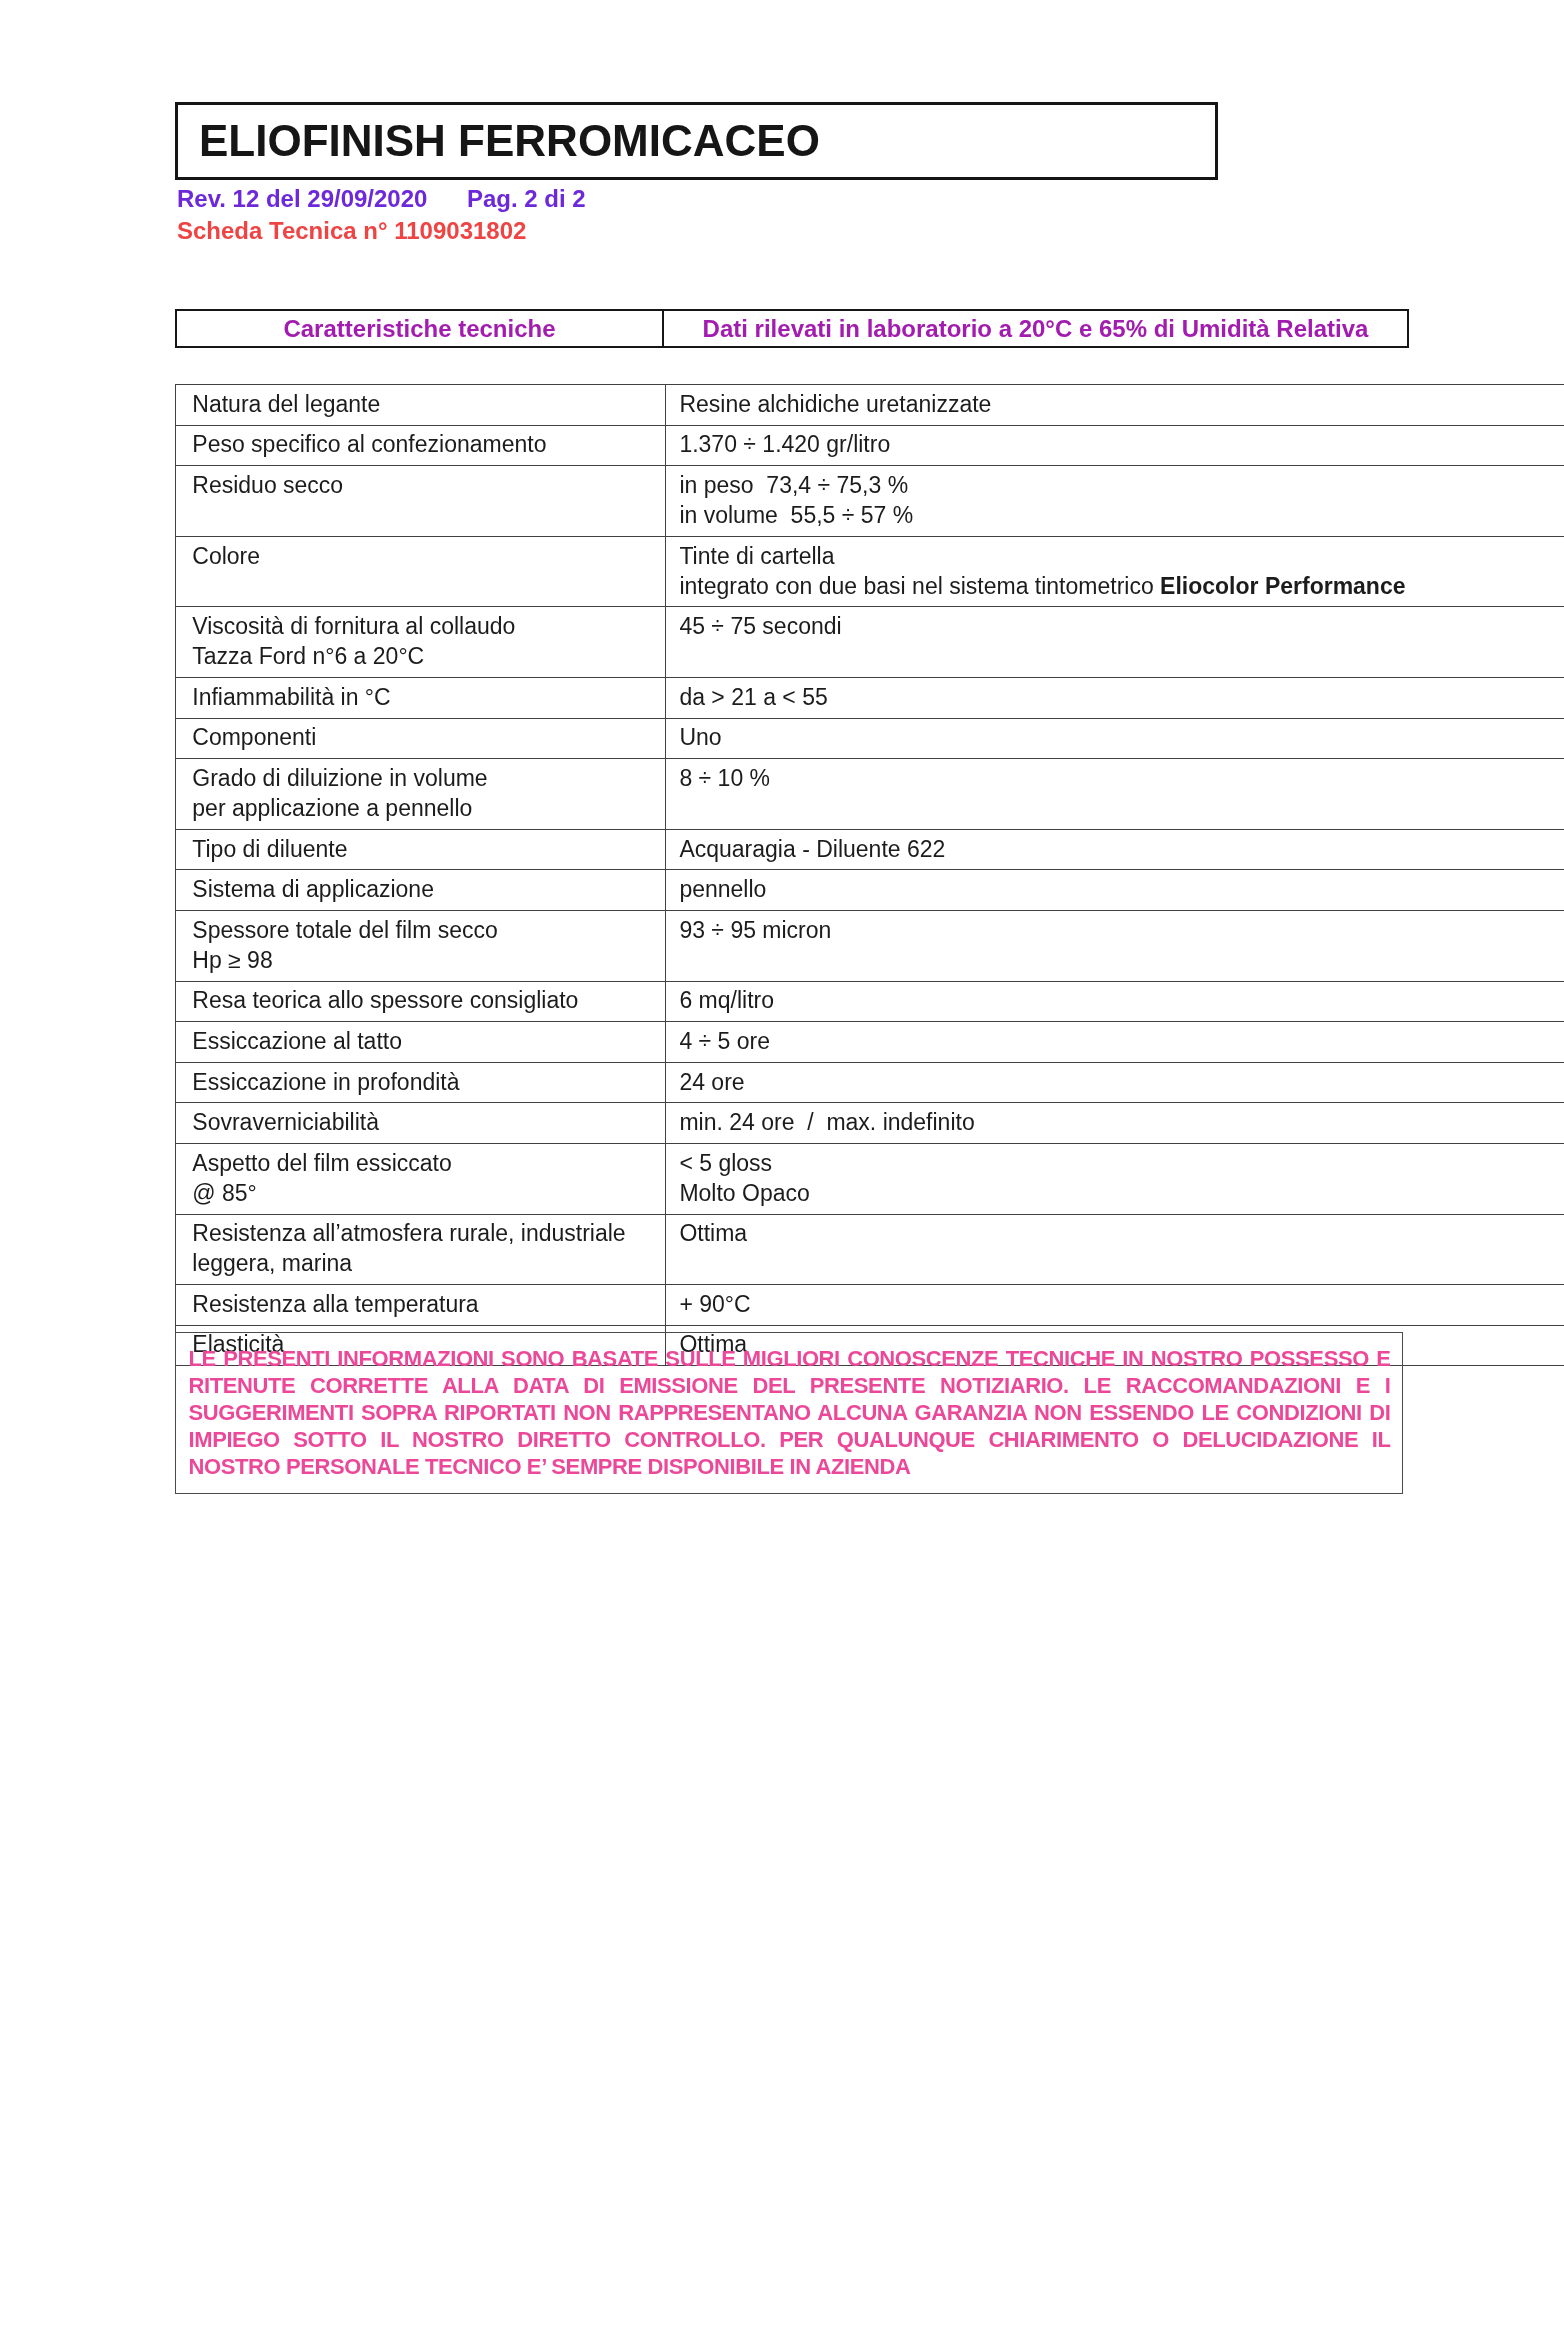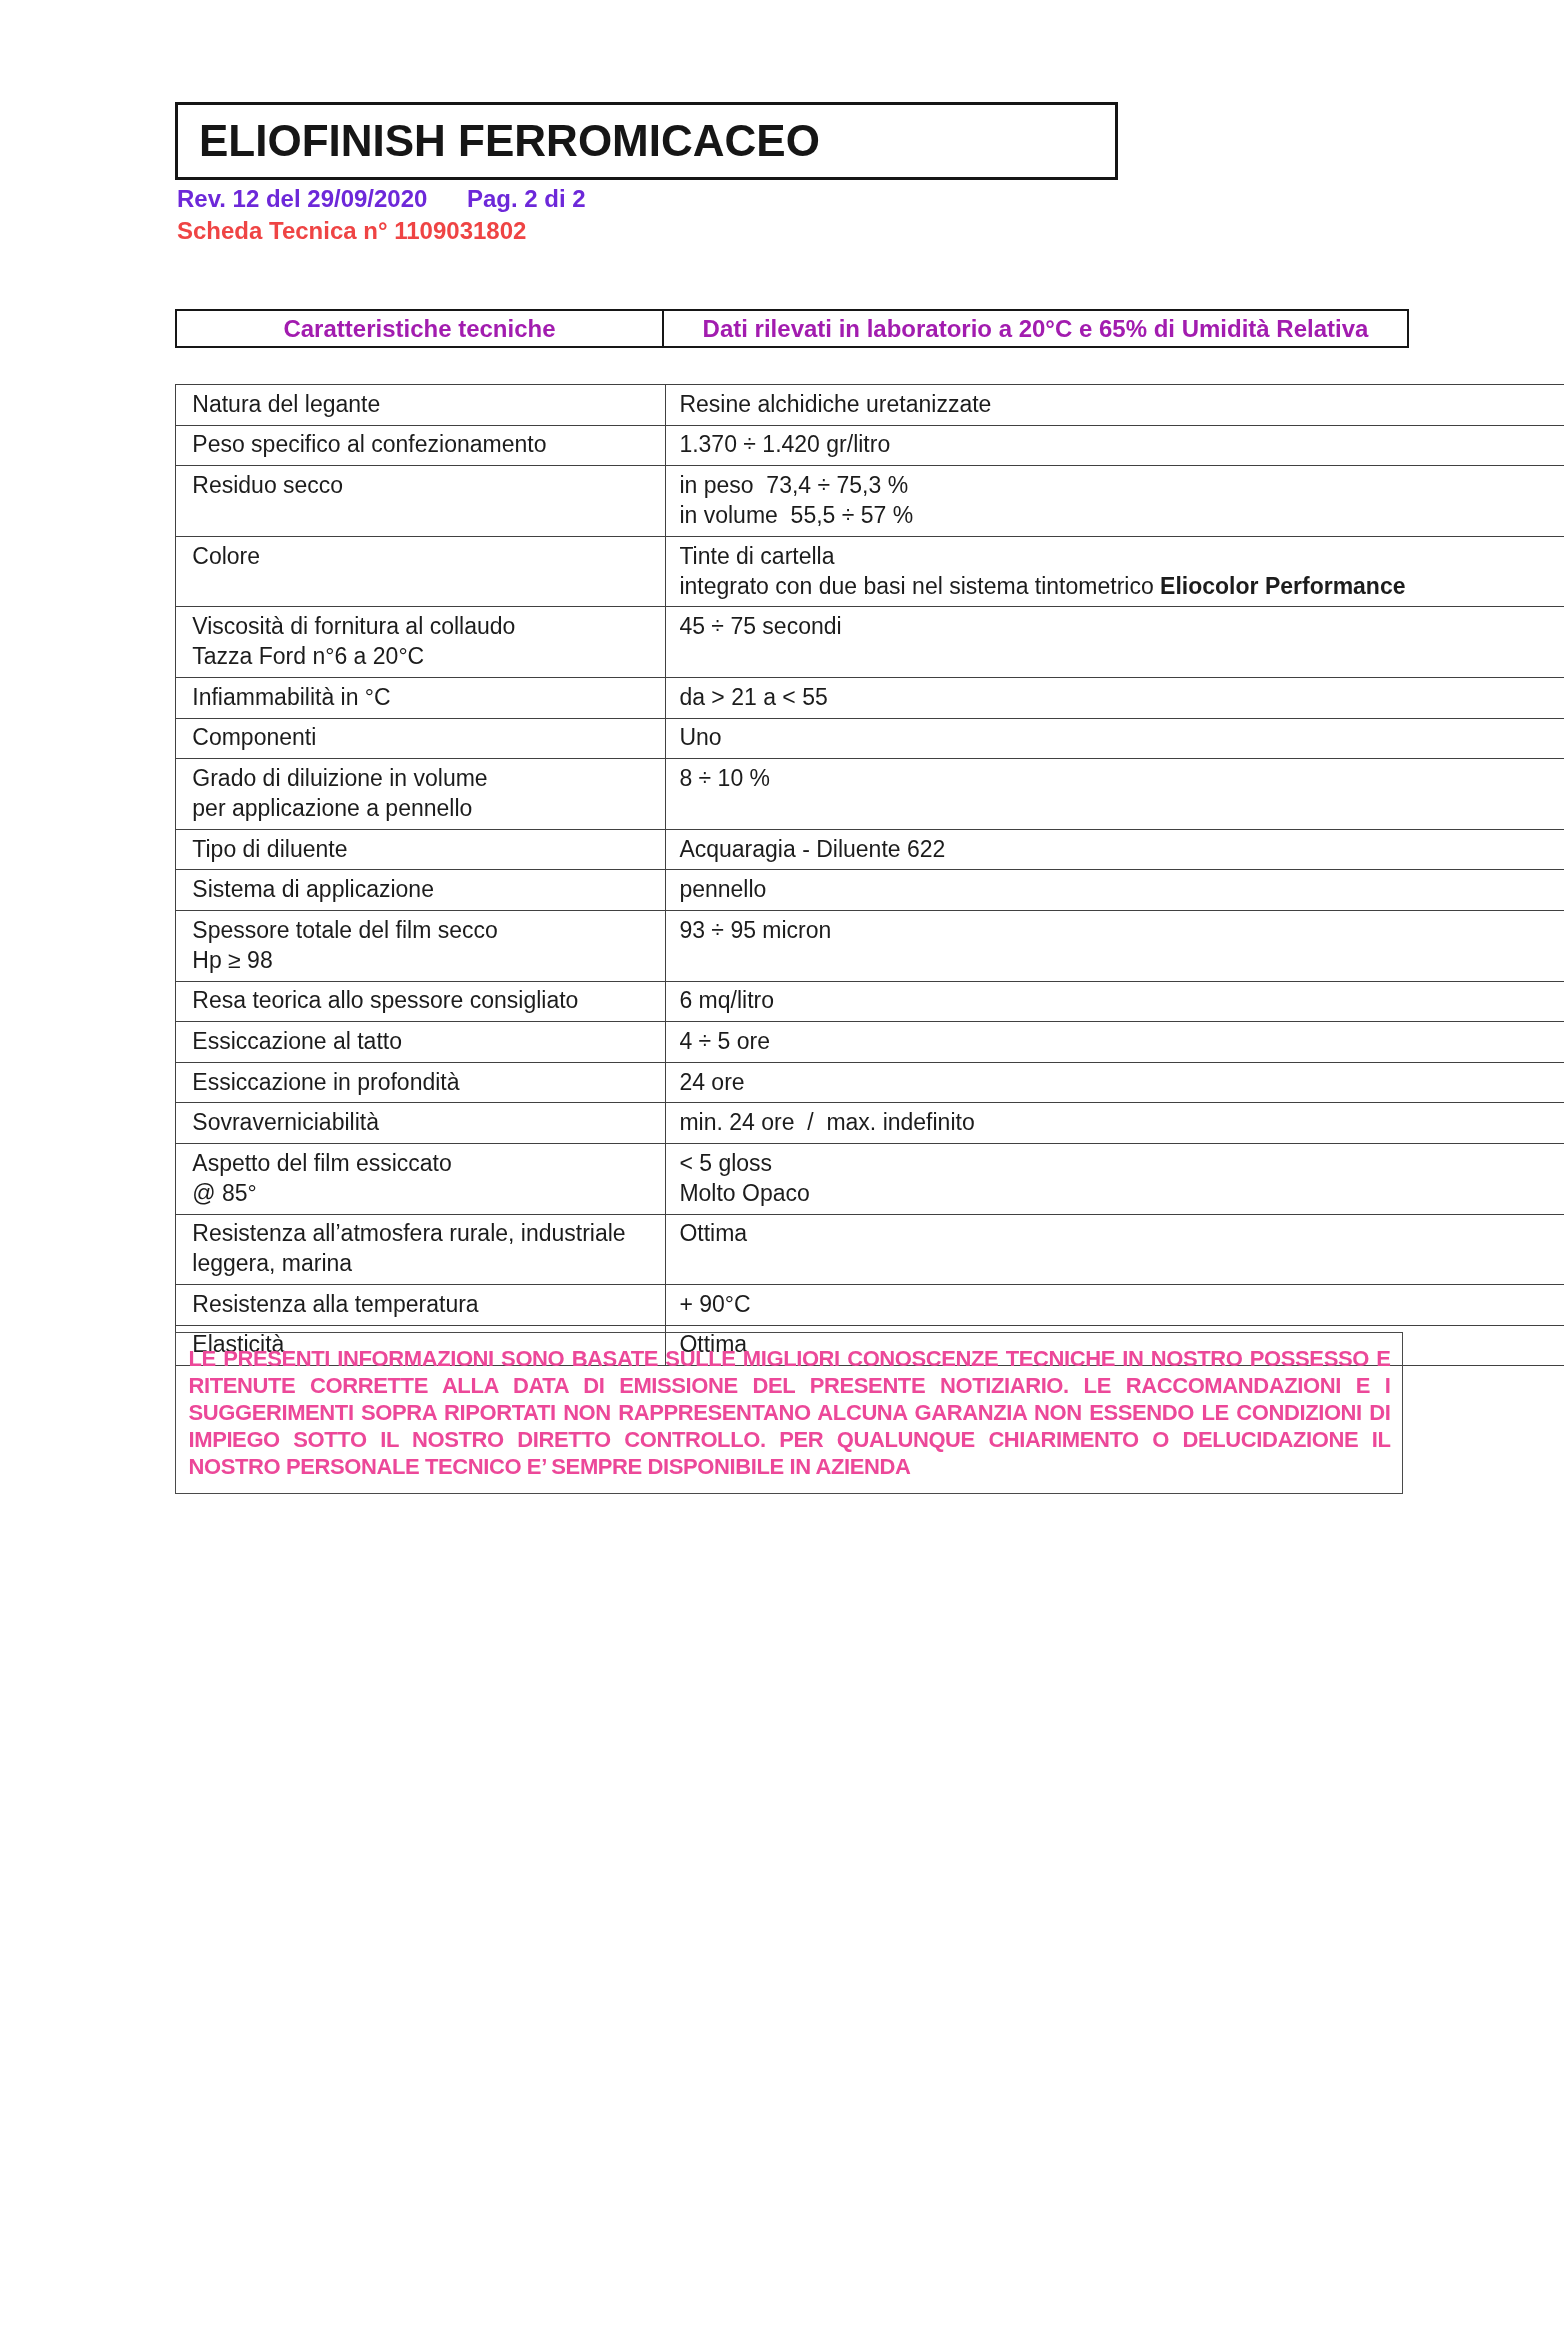--- a/index.html
+++ b/index.html
@@ -15,21 +15,21 @@
     font-family: "Liberation Sans", "DejaVu Sans", sans-serif;
     color: #1c1c1c;
     overflow: hidden;
   }
 
   
   .title-box {
     position: absolute;
     left: 175px;
     top: 102px;
-    width: 943px;
+    width: 1043px;
     height: 78px;
     box-sizing: border-box;
     border: 3.8px solid #151515;
     display: flex;
     align-items: center;
   }
   .title-box h1 {
     margin: 0;
     padding-left: 21px;
     font-size: 44px;

